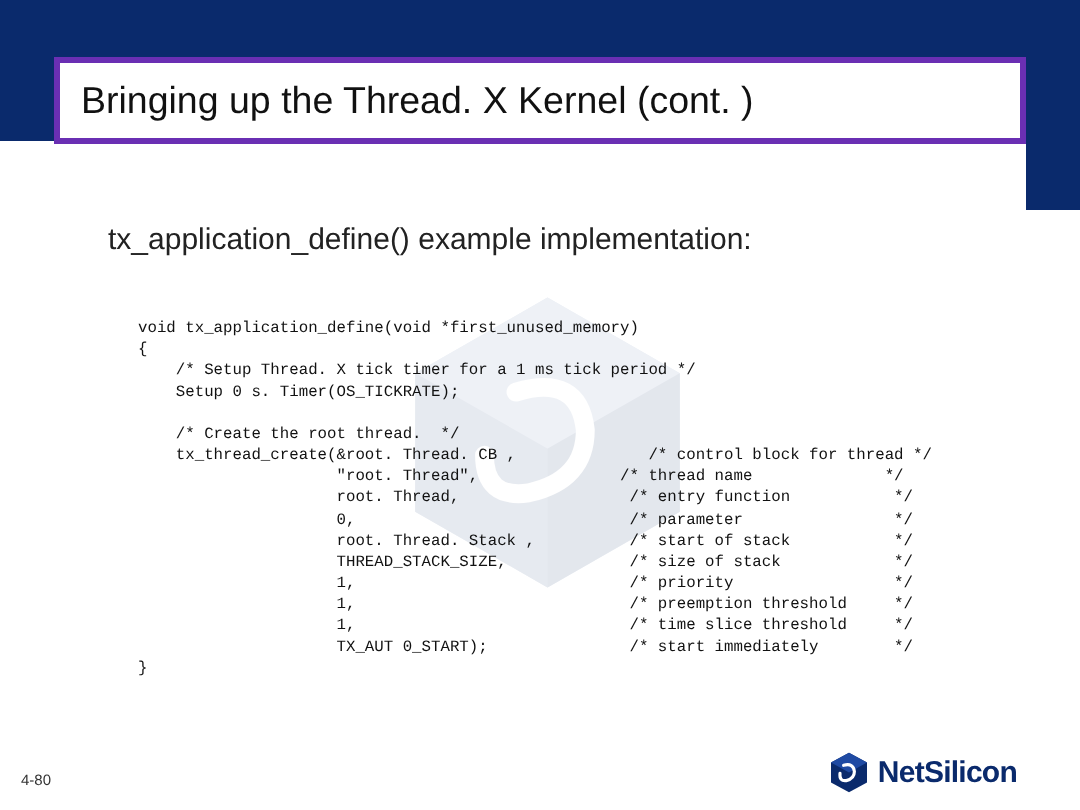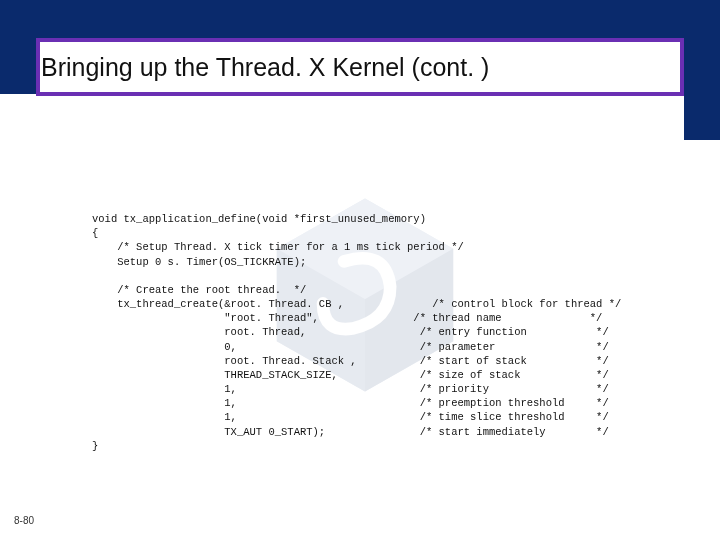--- a/index.html
+++ b/index.html
@@ -2,21 +2,21 @@
 <html><head>
 <meta charset="utf-8">
 <style>
   * { box-sizing: border-box; margin: 0; padding: 0; }
   html, body { width: 720px; height: 540px; background: #fff; font-family: Arial, Helvetica, sans-serif; overflow: hidden; }
   .slide { position: relative; width: 720px; height: 540px; }
   .topbar { position: absolute; top: 0; left: 0; right: 0; height: 94px; background: #0a2a6c; }
   .titlebox {
     position: absolute; top: 38px; left: 36px; right: 36px; height: 58px;
     background: #fff; border: 4px solid #6a2fb3;
-    display: flex; align-items: center; padding-left: 1px;
+    display: flex; align-items: center; padding-left: 14px;
   }
   .titlebox span { font-size: 25px; color: #111; }
   .right-blue { position: absolute; right: 0; top: 38px; width: 36px; height: 102px; background: #0a2a6c; }
   .subtitle { position: absolute; top: 148px; left: 72px; right: 60px; font-size: 20px; color: #222; line-height: 1.25; }
   .codewrap { position: absolute; top: 212px; left: 72px; right: 38px; }
   pre.code {
     font-family: "Courier New", Courier, monospace;
     font-size: 10.5px; line-height: 1.35; color: #111;
     white-space: pre;
     margin-left: 20px;
@@ -43,20 +43,21 @@
   </div>
 
   <svg class="bg-logo" viewBox="0 0 100 100">
     <polygon points="50,4 92,28 92,72 50,96 8,72 8,28" fill="#6f86ad"></polygon>
     <polygon points="50,4 92,28 50,52 8,28" fill="#8aa0c5"></polygon>
     <polygon points="8,28 50,52 50,96 8,72" fill="#566f98"></polygon>
     <polygon points="92,28 92,72 50,96 50,52" fill="#3f5984"></polygon>
     <path d="M40 34 Q60 28 62 46 Q62 62 44 66 Q30 68 30 54" fill="none" stroke="#fff" stroke-width="6" stroke-linecap="round"></path>
   </svg>
 
+  <div class="subtitle">tx_application_define() example implementation:</div>
 
   <div class="codewrap">
     <pre class="code" id="code-pre">void tx_application_define(void *first_unused_memory)
 {
     /* Setup Thread. X tick timer for a 1 ms tick period */
     Setup 0 s. Timer(OS_TICKRATE);
 
     /* Create the root thread.  */
     tx_thread_create(&amp;root. Thread. CB ,              /* control block for thread */
                      "root. Thread",               /* thread name              */
@@ -64,16 +65,24 @@
                      0,                             /* parameter                */
                      root. Thread. Stack ,          /* start of stack           */
                      THREAD_STACK_SIZE,             /* size of stack            */
                      1,                             /* priority                 */
                      1,                             /* preemption threshold     */
                      1,                             /* time slice threshold     */
                      TX_AUT 0_START);               /* start immediately        */
 }</pre>
   </div>
 
-  <div class="pagenum">8-80</div>
+  <div class="pagenum">4-80</div>
 
+  <div class="footer-logo">
+    <svg viewBox="0 0 100 100">
+      <polygon points="50,6 90,28 90,72 50,94 10,72 10,28" fill="#0a2a6c"></polygon>
+      <polygon points="50,6 90,28 50,50 10,28" fill="#1f4aa3"></polygon>
+      <path d="M38 34 Q60 28 62 48 Q62 64 44 68 Q28 70 30 52" fill="none" stroke="#fff" stroke-width="7" stroke-linecap="round"></path>
+    </svg>
+    <span class="txt">NetSilicon</span>
+  </div>
 
 </div>
 
 </body></html>

